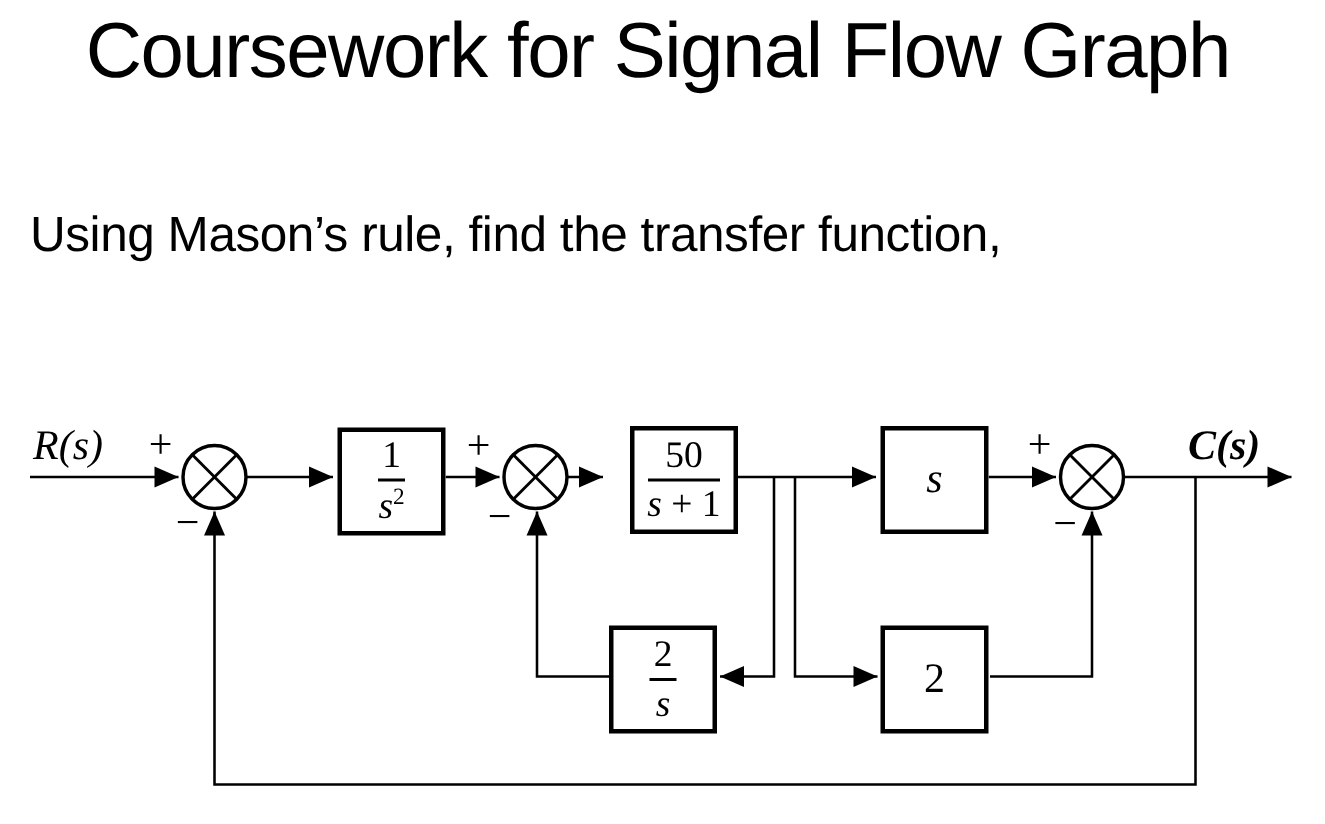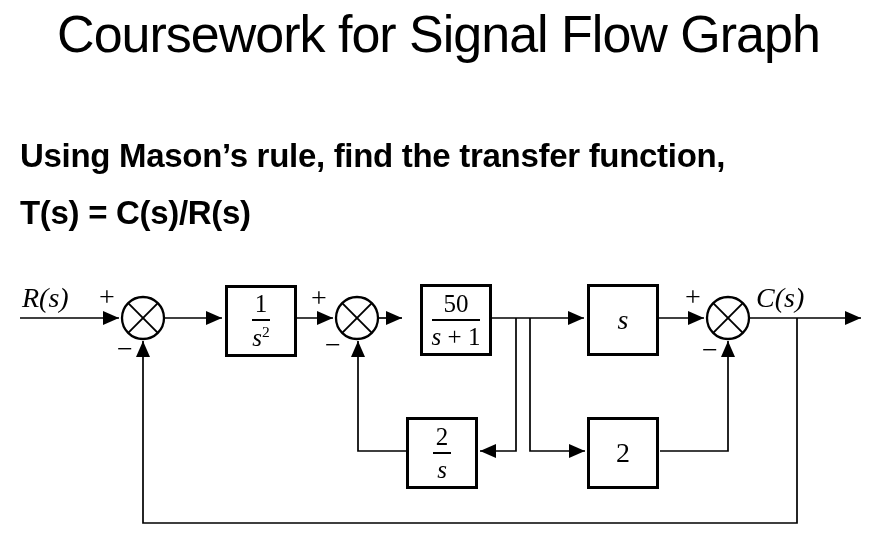--- a/index.html
+++ b/index.html
@@ -27,21 +27,21 @@
   .instr {
     position: absolute;
     left: 20px;
     top: 127px;
     margin: 0;
     font-size: 33px;
     letter-spacing: -0.3px;
     line-height: 57px;
     font-family: "Liberation Sans", sans-serif;
   }
-  .instr .line { display: block; font-weight: bold; }
+  .instr .line { display: block; }
 
   .diagram { position: absolute; inset: 0; }
   .diagram svg { position: absolute; left: 0; top: 0; }
 
   .block {
     position: absolute;
     width: 72px;
     height: 72px;
     box-sizing: border-box;
     border: 3px solid #000;
@@ -69,21 +69,21 @@
   .single-label { font-size: 28px; }
 
   .io-label {
     position: absolute;
     font-family: "Liberation Serif", serif;
     font-style: italic;
     font-size: 28px;
     line-height: 1;
   }
   .rlabel { left: 22px;  top: 284px; text-align: center; }
-  .clabel { left: 756px; top: 284px; }
+  .clabel { left: 792px; top: 284px; font-weight: bold; }
 
   .sign {
     position: absolute;
     width: 26px;
     text-align: center;
     font-family: "Liberation Serif", serif;
     font-size: 28px;
     line-height: 1;
   }
   .p1 { left: 94px;  top: 283px; }
@@ -95,21 +95,20 @@
 </style>
 </head>
 <body>
 
 <div class="page">
 
   <h1 class="title">Coursework for Signal Flow Graph</h1>
 
   <p class="instr">
     <span class="line">Using Mason’s rule, find the transfer function,</span>
-    <span class="line">T(s) = C(s)/R(s)</span>
   </p>
 
   <div class="diagram">
 
     <svg width="883" height="549" viewBox="0 0 883 549">
       <defs>
         <marker id="arrow" markerUnits="userSpaceOnUse" markerWidth="20" markerHeight="16" refX="17" refY="8" orient="auto">
           <path d="M1,1 L17,8 L1,15 Z" fill="#000"></path>
         </marker>
       </defs>

